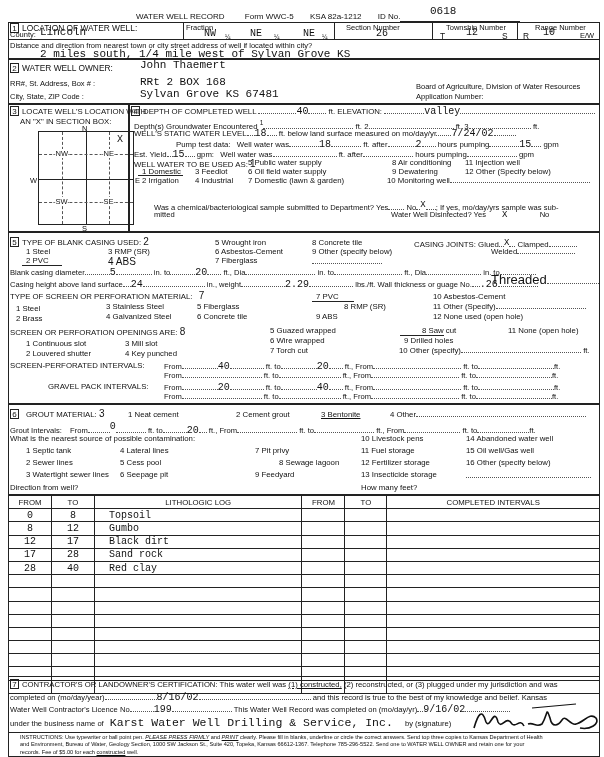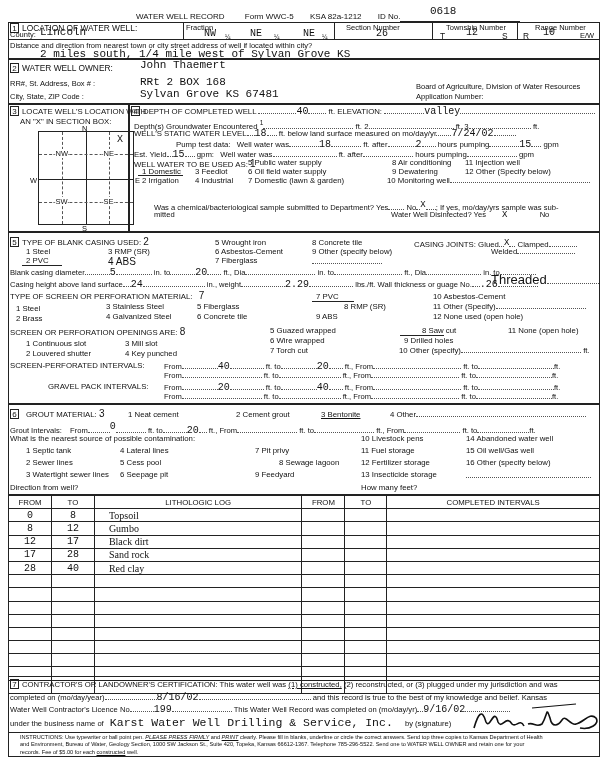--- a/index.html
+++ b/index.html
@@ -10,21 +10,21 @@
   .box { position: absolute; border: 1px solid #222; }
   .hl { position: absolute; height: 0; border-top: 1px solid #222; }
   .vl { position: absolute; width: 0; border-left: 1px solid #222; }
   .num { display: inline-block; border: 1px solid #222; width: 9px; height: 10px; line-height: 9px; text-align: center; font-size: 8px; margin-right: 3px; }
   .dots { border-bottom: 1px dotted #555; display: inline-block; }
   .ul { text-decoration: underline; }
   .tiny { font-size: 6.5px; }
   table.log { position: absolute; left: 8px; top: 495px; width: 592px; border-collapse: collapse; }
   table.log td, table.log th { border: 1px solid #222; height: 13.2px; font-weight: normal; font-size: 7.8px; padding: 0 2px; }
   table.log th { text-align: center; }
-  table.log td.hw { font-size: 10px; padding-left: 14px; font-family: Liberation Serif, serif; }
+  table.log td.hw { font-size: 10px; padding-left: 14px; }
   table.log td.hwc { font-size: 10px; text-align: center; font-family: "Liberation Mono", monospace; }
 </style>
 </head>
 <body>
 
 <div class="abs" style="left:136px;top:12px;font-size:8px;">
   <span>WATER WELL RECORD</span>
   <span style="margin-left:18px">Form WWC-5</span>
   <span style="margin-left:14px">KSA 82a-1212</span>
   <span style="margin-left:14px">ID No.</span>

